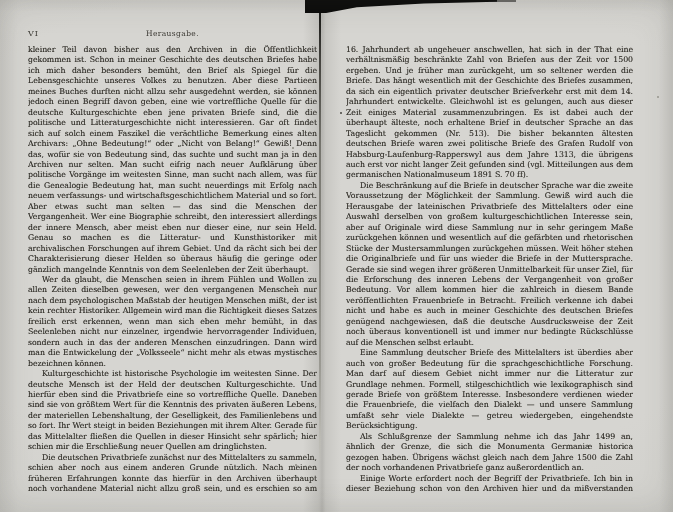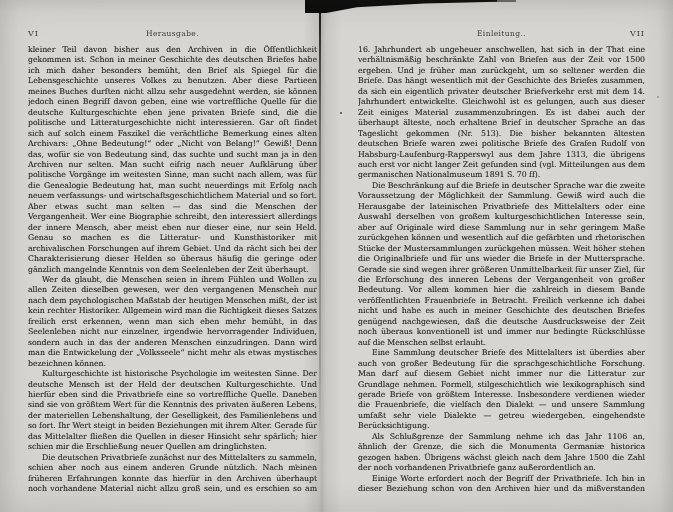--- a/index.html
+++ b/index.html
@@ -29,21 +29,21 @@
   .pagenum{position:absolute; top:0; font-size:8px; letter-spacing:1px; color:var(--headink);}
   .pagenum.pl{left:0;}
   .pagenum.pr{right:0;}
   .body{
     position:absolute; top:45px; height:448px; overflow:hidden;
     font-size:7.8px; line-height:10.45px; color:var(--ink);
     text-align:justify; letter-spacing:-0.05px; text-shadow:0 0 .35px rgba(52,50,44,.55);
     hyphens:none;
   }
   .page-left  .body{left:28px; width:289px;}
-  .page-right .body{left:36px; width:287px;}
+  .page-right .body{left:24px; width:287px;}
   .par{margin:0; padding:0;}
   .par.ind{text-indent:14px;}
   
   .gutter-shade{
     position:absolute; left:303px; top:0; width:38px; height:512px;
     background:linear-gradient(to right, rgba(0,0,0,0) 0, rgba(95,94,88,.16) 42%, rgba(70,69,64,.22) 50%, rgba(95,94,88,.12) 60%, rgba(0,0,0,0) 100%);
     pointer-events:none;
   }
   .gutter-line{
     position:absolute; left:319px; top:6px; width:2.4px; height:462px;
@@ -76,29 +76,25 @@
     </div>
     <div class="body">
         <p class="par">kleiner Teil davon bisher aus den Archiven in die Öffentlichkeit gekommen ist. Schon in meiner Geschichte des deutschen Briefes habe ich mich daher besonders bemüht, den Brief als Spiegel für die Lebensgeschichte unseres Volkes zu benutzen. Aber diese Partieen meines Buches durften nicht allzu sehr ausgedehnt werden, sie können jedoch einen Begriff davon geben, eine wie vortreffliche Quelle für die deutsche Kulturgeschichte eben jene privaten Briefe sind, die die politische und Litteraturgeschichte nicht interessieren. Gar oft findet sich auf solch einem Faszikel die verächtliche Bemerkung eines alten Archivars: „Ohne Bedeutung!“ oder „Nicht von Belang!“ Gewiß! Denn das, wofür sie von Bedeutung sind, das suchte und sucht man ja in den Archiven nur selten. Man sucht eifrig nach neuer Aufklärung über politische Vorgänge im weitesten Sinne, man sucht nach allem, was für die Genealogie Bedeutung hat, man sucht neuerdings mit Erfolg nach neuem verfassungs- und wirtschaftsgeschichtlichem Material und so fort. Aber etwas sucht man selten — das sind die Menschen der Vergangenheit. Wer eine Biographie schreibt, den interessiert allerdings der innere Mensch, aber meist eben nur dieser eine, nur sein Held. Genau so machen es die Litteratur- und Kunsthistoriker mit archivalischen Forschungen auf ihrem Gebiet. Und da rächt sich bei der Charakterisierung dieser Helden so überaus häufig die geringe oder gänzlich mangelnde Kenntnis von dem Seelenleben der Zeit überhaupt.</p>
         <p class="par ind">Wer da glaubt, die Menschen seien in ihrem Fühlen und Wollen zu allen Zeiten dieselben gewesen, wer den vergangenen Menschen nur nach dem psychologischen Maßstab der heutigen Menschen mißt, der ist kein rechter Historiker. Allgemein wird man die Richtigkeit dieses Satzes freilich erst erkennen, wenn man sich eben mehr bemüht, in das Seelenleben nicht nur einzelner, irgendwie hervorragender Individuen, sondern auch in das der anderen Menschen einzudringen. Dann wird man die Entwickelung der „Volksseele“ nicht mehr als etwas mystisches bezeichnen können.</p>
         <p class="par ind">Kulturgeschichte ist historische Psychologie im weitesten Sinne. Der deutsche Mensch ist der Held der deutschen Kulturgeschichte. Und hierfür eben sind die Privatbriefe eine so vortreffliche Quelle. Daneben sind sie von größtem Wert für die Kenntnis des privaten äußeren Lebens, der materiellen Lebenshaltung, der Geselligkeit, des Familienlebens und so fort. Ihr Wert steigt in beiden Beziehungen mit ihrem Alter. Gerade für das Mittelalter fließen die Quellen in dieser Hinsicht sehr spärlich; hier schien mir die Erschließung neuer Quellen am dringlichsten.</p>
         <p class="par ind">Die deutschen Privatbriefe zunächst nur des Mittelalters zu sammeln, schien aber noch aus einem anderen Grunde nützlich. Nach meinen früheren Erfahrungen konnte das hierfür in den Archiven überhaupt noch vorhandene Material nicht allzu groß sein, und es erschien so am ersten möglich, ein einigermaßen vollständiges Korpus zu geben. Während die Stoffmassen vom</p>
       </div>
   </div>
 
   <div class="page page-right">
-    <div class="head">
-      <span class="runhead">Einleitung..</span>
-      <span class="pagenum pr">VII</span>
-    </div>
     <div class="body">
         <p class="par">16. Jahrhundert ab ungeheuer anschwellen, hat sich in der That eine verhältnismäßig beschränkte Zahl von Briefen aus der Zeit vor 1500 ergeben. Und je früher man zurückgeht, um so seltener werden die Briefe. Das hängt wesentlich mit der Geschichte des Briefes zusammen, da sich ein eigentlich privater deutscher Briefverkehr erst mit dem 14. Jahrhundert entwickelte. Gleichwohl ist es gelungen, auch aus dieser Zeit einiges Material zusammenzubringen. Es ist dabei auch der überhaupt älteste, noch erhaltene Brief in deutscher Sprache an das Tageslicht gekommen (Nr. 513). Die bisher bekannten ältesten deutschen Briefe waren zwei politische Briefe des Grafen Rudolf von Habsburg-Laufenburg-Rapperswyl aus dem Jahre 1313, die übrigens auch erst vor nicht langer Zeit gefunden sind (vgl. Mitteilungen aus dem germanischen Nationalmuseum 1891 S. 70 ff).</p>
         <p class="par ind">Die Beschränkung auf die Briefe in deutscher Sprache war die zweite Voraussetzung der Möglichkeit der Sammlung. Gewiß wird auch die Herausgabe der lateinischen Privatbriefe des Mittelalters oder eine Auswahl derselben von großem kulturgeschichtlichen Interesse sein, aber auf Originale wird diese Sammlung nur in sehr geringem Maße zurückgehen können und wesentlich auf die gefärbten und rhetorischen Stücke der Mustersammlungen zurückgehen müssen. Weit höher stehen die Originalbriefe und für uns wieder die Briefe in der Muttersprache. Gerade sie sind wegen ihrer größeren Unmittelbarkeit für unser Ziel, für die Erforschung des inneren Lebens der Vergangenheit von großer Bedeutung. Vor allem kommen hier die zahlreich in diesem Bande veröffentlichten Frauenbriefe in Betracht. Freilich verkenne ich dabei nicht und habe es auch in meiner Geschichte des deutschen Briefes genügend nachgewiesen, daß die deutsche Ausdrucksweise der Zeit noch überaus konventionell ist und immer nur bedingte Rückschlüsse auf die Menschen selbst erlaubt.</p>
         <p class="par ind">Eine Sammlung deutscher Briefe des Mittelalters ist überdies aber auch von großer Bedeutung für die sprachgeschichtliche Forschung. Man darf auf diesem Gebiet nicht immer nur die Litteratur zur Grundlage nehmen. Formell, stilgeschichtlich wie lexikographisch sind gerade Briefe von größtem Interesse. Insbesondere verdienen wieder die Frauenbriefe, die vielfach den Dialekt — und unsere Sammlung umfaßt sehr viele Dialekte — getreu wiedergeben, eingehendste Berücksichtigung.</p>
-        <p class="par ind">Als Schlußgrenze der Sammlung nehme ich das Jahr 1106 an, ähnlich der Grenze, die sich die Monumenta Germaniæ historica gezogen haben. Übrigens wächst gleich nach dem Jahre 1500 die Zahl der noch vorhandenen Privatbriefe ganz außerordentlich an.</p>
+        <p class="par ind">Als Schlußgrenze der Sammlung nehme ich das Jahr 1499 an, ähnlich der Grenze, die sich die Monumenta Germaniæ historica gezogen haben. Übrigens wächst gleich nach dem Jahre 1500 die Zahl der noch vorhandenen Privatbriefe ganz außerordentlich an.</p>
         <p class="par ind">Einige Worte erfordert noch der Begriff der Privatbriefe. Ich bin in dieser Beziehung schon von den Archiven hier und da mißverstanden worden. Privatbriefe, wie ich sie hier herausgebe, sind nicht Briefe, die von privaten Angelegenheiten handeln, sondern zur Bestimmung des Begriffes gehört</p>
       </div>
   </div>
 
   <div class="gutter-shade"></div>
   <div class="gutter-line"></div>
   <div class="wedge"></div>
   <div class="wedge-tail"></div>
 
   <div class="speck" style="left:295px;top:110px;width:2px;height:2px;background:#55534e;"></div>

